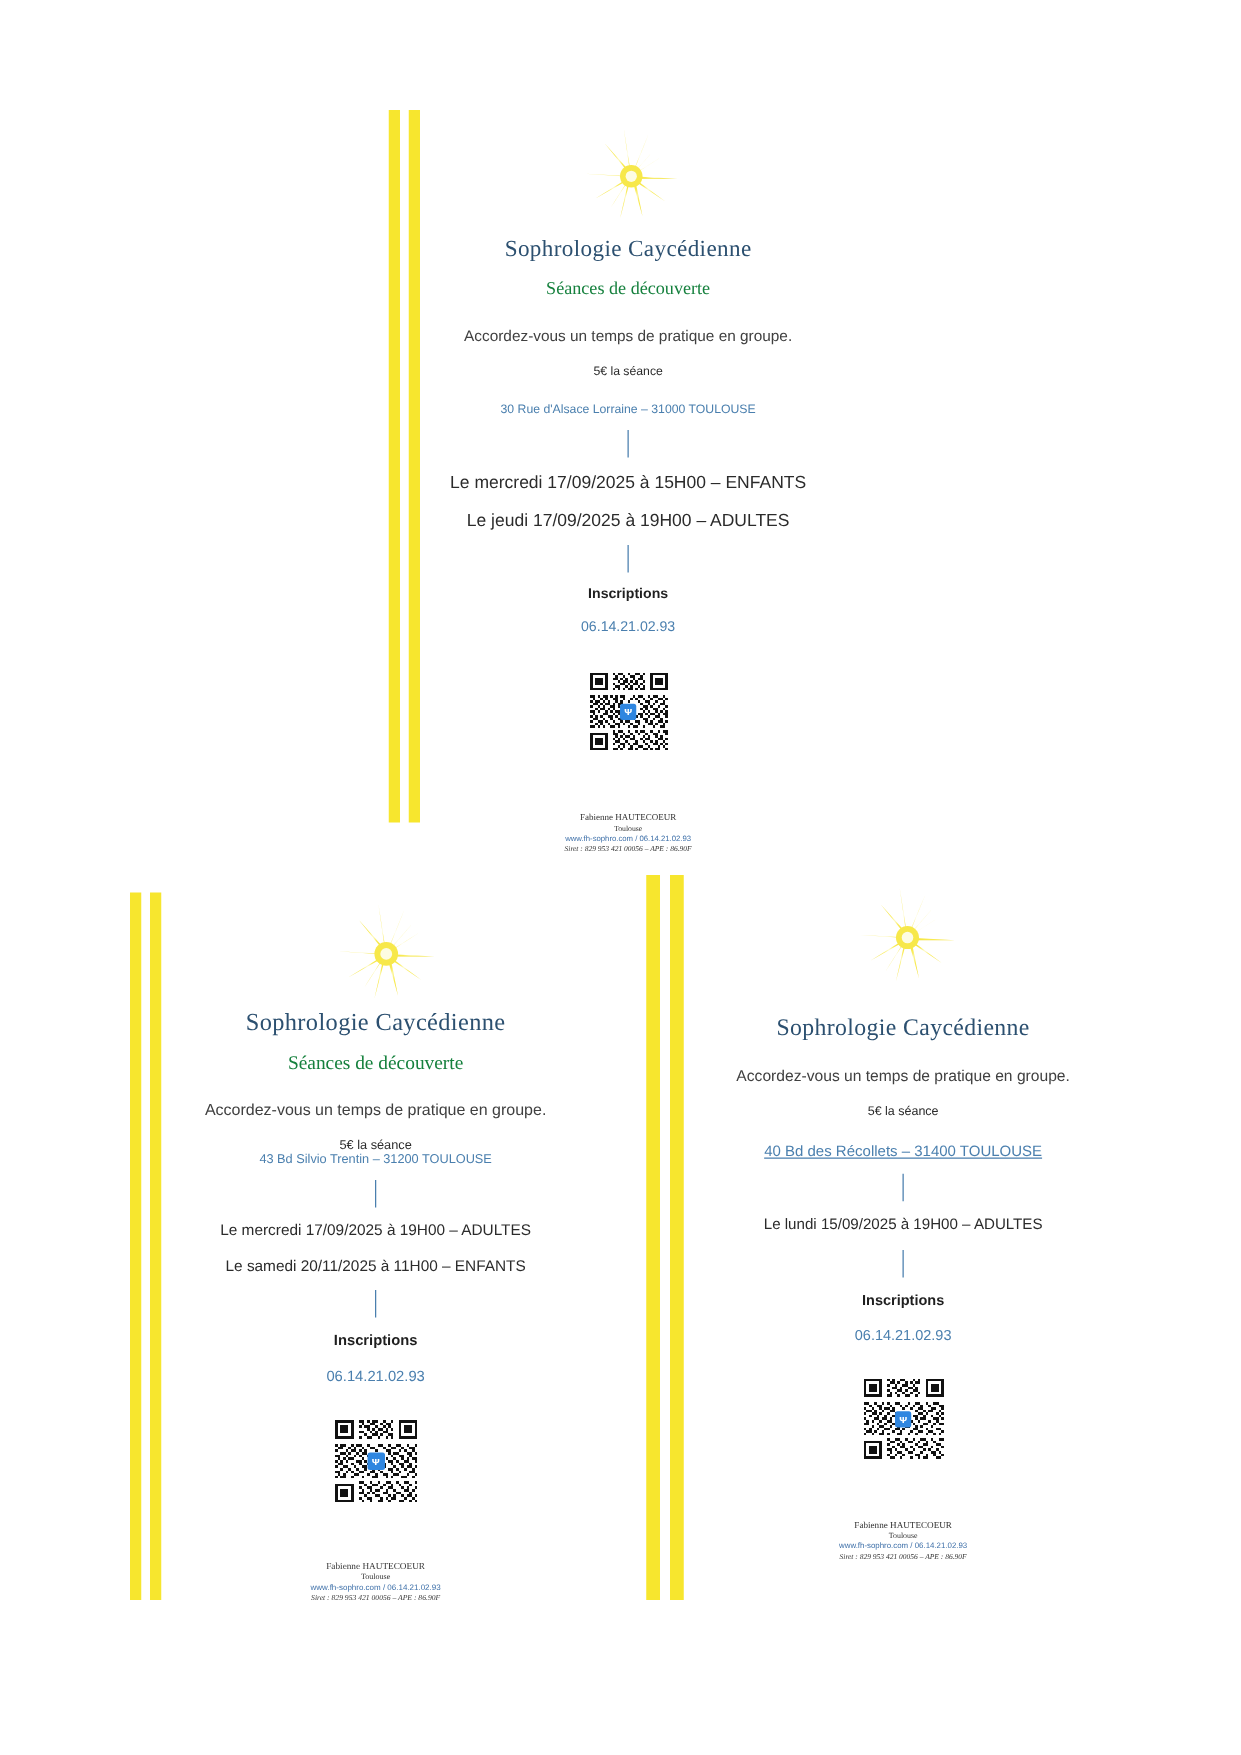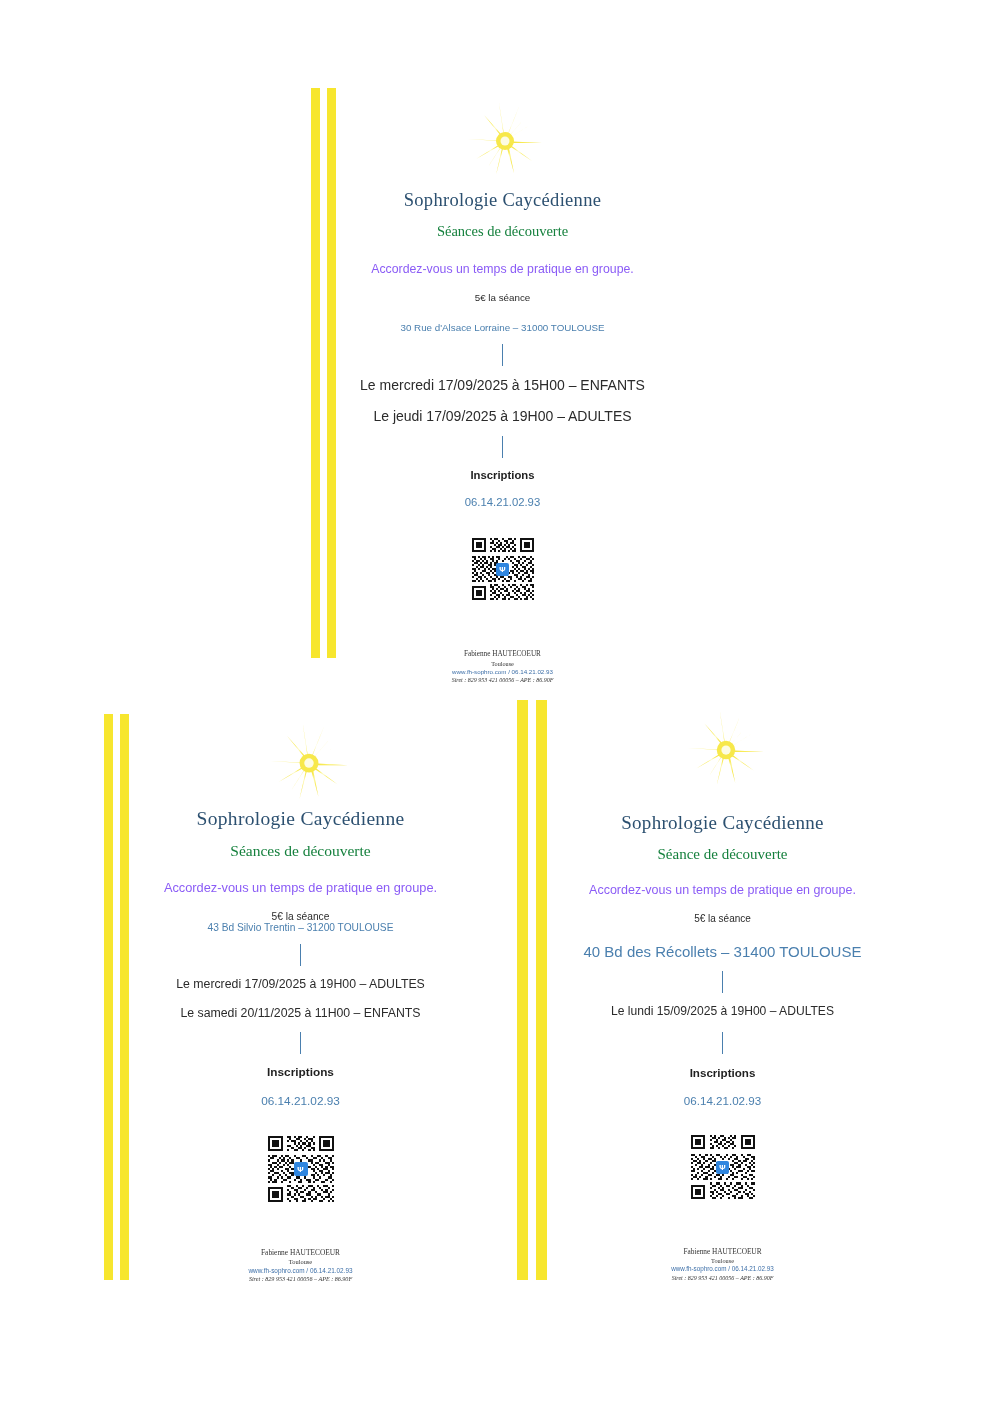--- a/index.html
+++ b/index.html
@@ -55,21 +55,21 @@
     color: #2c5070;
     letter-spacing: 0.3px;
     white-space: nowrap;
   }
   .subtitle {
     font-family: "Liberation Serif", serif;
     color: #15803d;
     white-space: nowrap;
   }
   .tagline {
-    color: #8b5cf6;
+    color: #404040;
     white-space: nowrap;
   }
   .price {
     color: #2b2b2b;
     white-space: nowrap;
   }
   .address {
     color: #4a7fae;
     white-space: nowrap;
   }
@@ -191,21 +191,21 @@
   #poster-br { left: 500px; top: 0; width: 493px; height: 1404px; }
   #poster-br .bars { left: 17px; top: 700px; height: 580px; }
   #poster-br .bar { width: 11px; }
   #poster-br .bar + .bar { margin-left: 8px; }
   #poster-br .starburst { left: 186px; top: 709px; }
   #poster-br .content { left: 50px; top: 812px; width: 345px; }
   #poster-br .title { font-size: 19px; }
   #poster-br .subtitle { font-size: 15px; margin-top: 12px; }
   #poster-br .tagline { font-size: 12.5px; margin-top: 20px; }
   #poster-br .price { font-size: 10px; margin-top: 16px; }
-  #poster-br .address { font-size: 15px; margin-top: 19px; }
+  #poster-br .address { font-size: 12px; margin-top: 19px; text-decoration: underline; }
   #poster-br .d1 { height: 22px; margin-top: 11px; }
   #poster-br .session { font-size: 12.1px; margin-top: 11px; }
   #poster-br .d2 { height: 22px; margin-top: 14px; }
   #poster-br .inscriptions { font-size: 11.6px; margin-top: 12px; }
   #poster-br .phone { font-size: 11.6px; margin-top: 15px; }
   #poster-br .qr-wrap { width: 68px; height: 68px; margin-top: 26px; }
   #poster-br .qr-logo { width: 13px; height: 13px; left: 27.5px; top: 27.5px; font-size: 9px; }
   #poster-br .footer { margin-top: 46px; }
   #poster-br .f-name { font-size: 7.3px; }
   #poster-br .f-city { font-size: 6.3px; }
@@ -826,21 +826,20 @@
           <path d="M39 40 L22 66 L34 47 Z"></path>
           <path d="M39 40 L58 18 L44 34 Z"></path>
         </g>
         <circle cx="39" cy="40" r="9" fill="#f7e84a"></circle>
         <circle cx="39" cy="40" r="4.5" fill="#fdfce2"></circle>
       </svg>
     </div>
 
     <div class="content">
       <div class="title">Sophrologie Caycédienne</div>
-      <div class="subtitle">Séance de découverte</div>
       <div class="tagline">Accordez-vous un temps de pratique en groupe.</div>
       <div class="price">5€ la séance</div>
       <div class="address">40 Bd des Récollets – 31400 TOULOUSE</div>
       <div class="divider d1"></div>
       <div class="session">Le lundi 15/09/2025 à 19H00 – ADULTES</div>
       <div class="divider d2"></div>
       <div class="inscriptions">Inscriptions</div>
       <div class="phone">06.14.21.02.93</div>
 
       <div class="qr-wrap">

